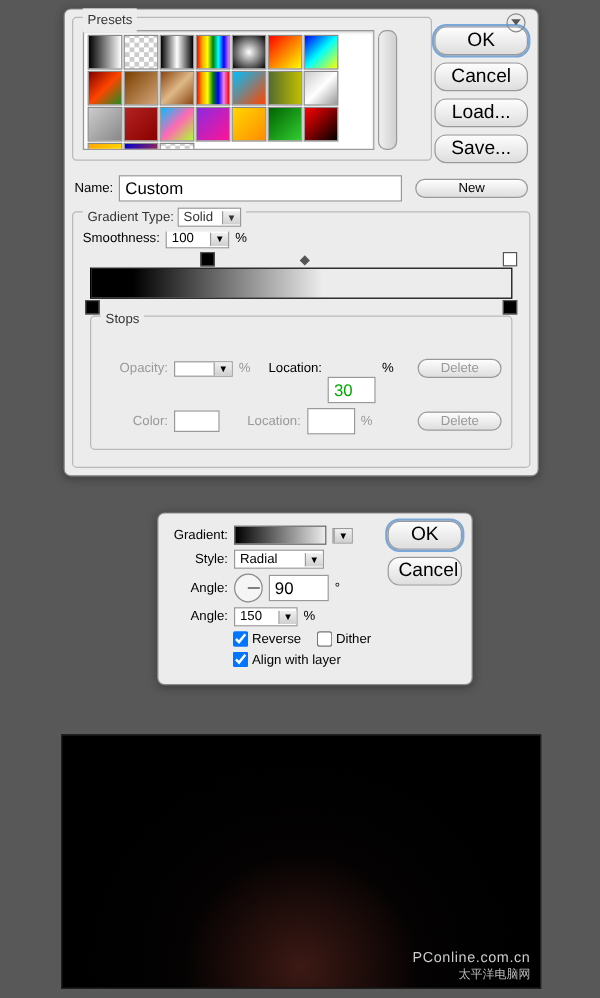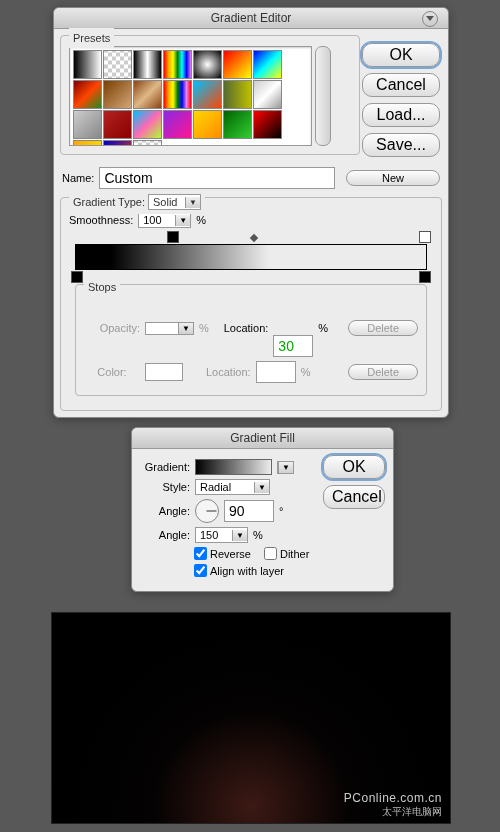--- a/index.html
+++ b/index.html
@@ -38,21 +38,20 @@
 .wm{position:absolute;right:8px;bottom:4px;text-align:right;color:#ccc;font-family:Arial}
 .wm .en{font-size:12px;letter-spacing:.5px}
 .wm .cn{font-size:10px;color:#bbb}
 .menu-arrow{position:absolute;right:8px;top:4px;width:0;height:0;border-left:4px solid transparent;border-right:4px solid transparent;border-top:5px solid #555;cursor:pointer}
 .menu-circle{position:absolute;right:4px;top:0;width:14px;height:14px;border:1px solid #888;border-radius:50%}
 </style>
 </head>
 <body>
 
 <div class="dialog" style="left:53px;top:7px;width:394px">
-  <div class="titlebar">Gradient Editor</div>
   <div style="position:absolute;right:6px;top:3px">
       <div class="menu-circle"></div>
       <div class="menu-arrow" style="right:8px;top:5px"></div>
     </div>
   <div style="display:flex">
     <div style="flex:1">
       <div class="group" style="margin-right:2px">
         <span class="group-title">Presets</span>
         <div class="swatch-grid" id="swatches">
             <div class="sw" style="background: linear-gradient(90deg, rgb(0, 0, 0), rgb(255, 255, 255));"></div>
@@ -130,33 +129,32 @@
             <span class="val" style="min-width:24px"></span>
             <span class="arr">▼</span>
           </span>
         <span class="lbl dim">%</span>
         <span class="lbl" style="margin-left:10px">Location:</span>
         <input class="txt" style="width: 30px; color: rgb(0, 170, 0); margin-top: 36px;" value="30">
         <span class="lbl">%</span>
         <span class="btn small" style="margin-left:auto;color:#999">Delete</span>
       </div>
       <div class="row">
-        <span class="lbl dim" style="width:56px;text-align:center">Color:</span>
+        <span class="lbl dim" style="width:56px;text-align:right">Color:</span>
         <span class="color-well"></span>
         <span class="lbl dim" style="margin-left:18px">Location:</span>
         <input class="txt" style="width: 30px;" value="">
         <span class="lbl dim">%</span>
         <span class="btn small" style="margin-left:auto;color:#999">Delete</span>
       </div>
     </div>
   </div>
 </div>
 
 <div class="dialog" style="left:131px;top:427px;width:261px">
-  <div class="titlebar">Gradient Fill</div>
   <div style="display:flex;padding:6px 8px 10px">
     <div style="flex:1">
       <div class="row">
           <span class="lbl" style="width:50px;text-align:right">Gradient:</span>
         <span class="grad-preview">
             <span class="ck2"></span>
           </span>
           <span class="dropdown">
             <span class="arr">▼</span>
           </span>

